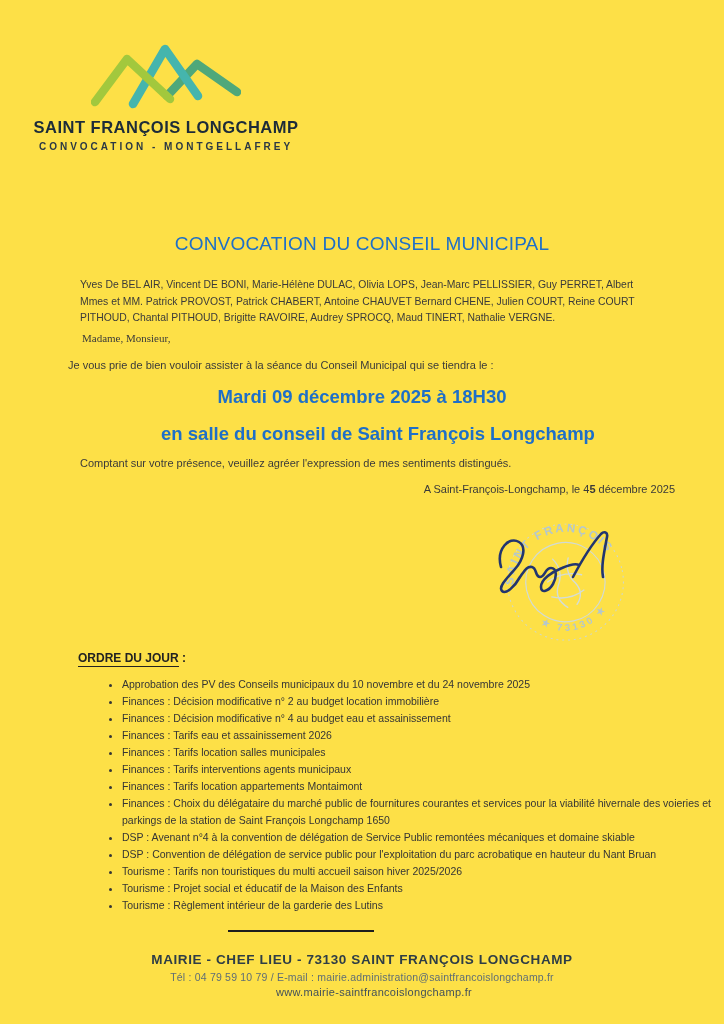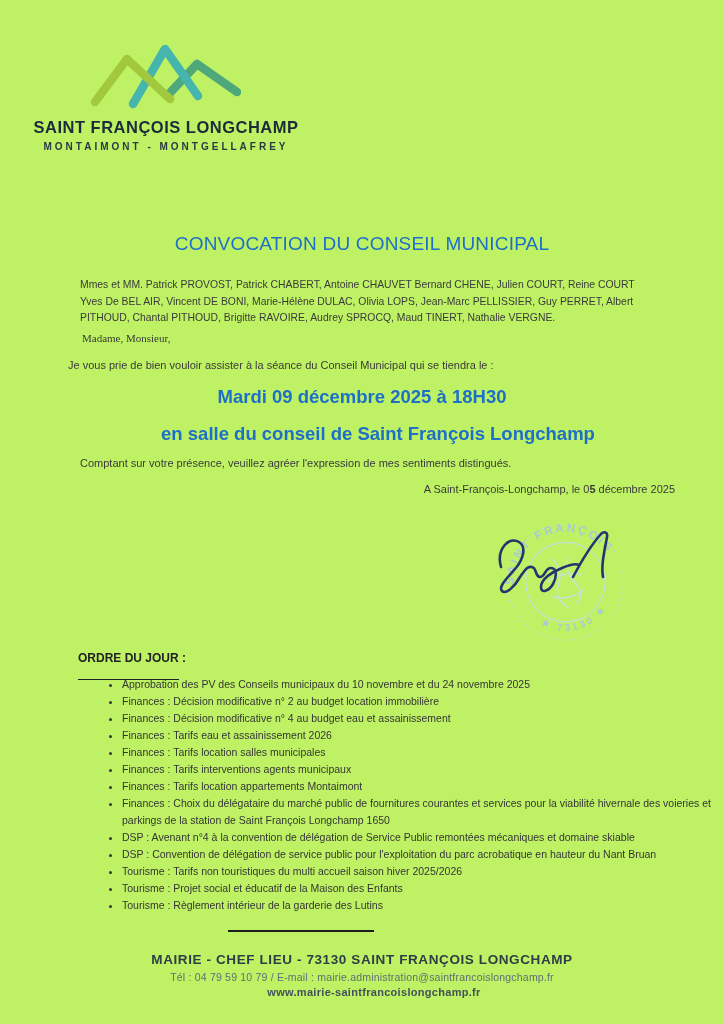--- a/index.html
+++ b/index.html
@@ -1,19 +1,19 @@
 <!DOCTYPE html>
 <html lang="fr"><head>
 <meta charset="utf-8">
 <style>
   html,body{margin:0;padding:0;background:#ffffff;}
   .page{
     position:relative;
     width:724px;height:1024px;
-    background:#bef264;
+    background:#fde047;
     font-family:"Liberation Sans","DejaVu Sans",sans-serif;
     color:#333;
     overflow:hidden;
   }
   
   .logo-block{position:absolute;left:28px;top:44px;width:276px;text-align:center;}
   .logo-block svg{display:block;margin:0 auto;}
   .logo-title{font-size:16.5px;font-weight:600;color:#1c2b39;letter-spacing:.5px;margin-top:2px;white-space:nowrap;}
   .logo-sub{font-size:10px;font-weight:bold;color:#2b3844;letter-spacing:3px;margin-top:4px;white-space:nowrap;}
   
@@ -29,64 +29,64 @@
     font-size:18.5px;font-weight:bold;color:#1e6fc8;}
   .closing{position:absolute;left:80px;top:457px;font-size:11px;color:#3a3a3a;}
   .dateline{position:absolute;right:49px;top:483px;font-size:11px;color:#3a3a3a;text-align:right;}
   .dateline .bd{font-weight:bold;}
   
   .stamp{position:absolute;left:484px;top:503px;width:160px;height:145px;opacity:.85;
     transform:rotate(-12deg);}
   .signature{position:absolute;left:486px;top:527px;width:134px;height:78px;}
   
   .agenda-heading{position:absolute;left:78px;top:651px;font-size:12px;font-weight:bold;color:#222;}
-  .agenda-heading .u{border-bottom:1.6px solid #222;padding-bottom:14px;}
+  .agenda-heading .u{border-bottom:1.6px solid #222;padding-bottom:1px;}
   .agenda{position:absolute;left:80px;top:676px;width:606px;margin:0;
     padding:0 0 0 42px;font-size:10.5px;color:#353535;line-height:17px;}
   .agenda li{white-space:nowrap;}
   .agenda li.wrap{white-space:normal;}
   
   .footer-sep{position:absolute;left:228px;top:930px;width:146px;border-top:2px solid #1d1d1d;}
   .footer{position:absolute;left:0;top:916px;width:100%;text-align:center;margin-top:36px;}
   .footer-l1{font-size:13.5px;font-weight:bold;color:#2e3d46;letter-spacing:.6px;}
   .footer-l2{font-size:10.5px;color:#5f6e75;margin-top:4px;letter-spacing:.2px;}
-  .footer-l3{font-size:11px;font-weight:bold;color:#42505a;margin-top:3px;letter-spacing:.3px;padding-left:24px;}
+  .footer-l3{font-size:11px;font-weight:normal;color:#42505a;margin-top:3px;letter-spacing:.3px;padding-left:24px;}
 </style>
 </head>
 <body>
 
 <div class="page">
 
   <div class="logo-block">
     <svg width="150" height="72" viewBox="0 0 150 72">
       <polyline points="76,52 106,20 146,48" fill="none" stroke="#4fa87a" stroke-width="8.5" stroke-linecap="round" stroke-linejoin="round"></polyline>
       <polyline points="42,60 74,5 107,52" fill="none" stroke="#45b5ad" stroke-width="8.5" stroke-linecap="round" stroke-linejoin="round"></polyline>
       <polyline points="4,58 36,15 79,55" fill="none" stroke="#a2c83d" stroke-width="8.5" stroke-linecap="round" stroke-linejoin="round"></polyline>
     </svg>
     <div class="logo-title">SAINT FRANÇOIS LONGCHAMP</div>
-    <div class="logo-sub">MONTAIMONT - MONTGELLAFREY</div>
+    <div class="logo-sub">CONVOCATION - MONTGELLAFREY</div>
   </div>
 
   <div class="doc-title">CONVOCATION DU CONSEIL MUNICIPAL</div>
 
   <div class="recipients">
+    <div>Yves De BEL AIR, Vincent DE BONI, Marie-Hélène DULAC, Olivia LOPS, Jean-Marc PELLISSIER, Guy PERRET, Albert</div>
     <div>Mmes et MM. Patrick PROVOST, Patrick CHABERT, Antoine CHAUVET Bernard CHENE, Julien COURT, Reine COURT</div>
-    <div>Yves De BEL AIR, Vincent DE BONI, Marie-Hélène DULAC, Olivia LOPS, Jean-Marc PELLISSIER, Guy PERRET, Albert</div>
     <div>PITHOUD, Chantal PITHOUD, Brigitte RAVOIRE, Audrey SPROCQ, Maud TINERT, Nathalie VERGNE.</div>
   </div>
 
   <div class="salutation">Madame, Monsieur,</div>
   <div class="intro">Je vous prie de bien vouloir assister à la séance du Conseil Municipal qui se tiendra le :</div>
 
   <div class="meet-when">Mardi 09 décembre 2025 à 18H30</div>
   <div class="meet-where">en salle du conseil de Saint François Longchamp</div>
 
   <div class="closing">Comptant sur votre présence, veuillez agréer l'expression de mes sentiments distingués.</div>
 
-  <div class="dateline"><span>A Saint-François-Longchamp, le 0</span><span class="bd">5</span><span> décembre 2025</span></div>
+  <div class="dateline"><span>A Saint-François-Longchamp, le 4</span><span class="bd">5</span><span> décembre 2025</span></div>
 
   <svg class="stamp" viewBox="0 0 160 150">
     <defs>
       <path id="arcT" d="M26,84 A54,54 0 0 1 134,84"></path>
       <path id="arcB" d="M34,102 A50,50 0 0 0 126,102"></path>
     </defs>
     <circle cx="80" cy="82" r="60" fill="none" stroke="#c3d6ee" stroke-width="1" stroke-dasharray="2 4"></circle>
     <circle cx="80" cy="82" r="41" fill="none" stroke="#c9daf0" stroke-width="1.2"></circle>
     <path d="M72,56 q9,14 0,28 q-7,13 5,24 M88,58 q-7,15 2,27 q7,12 -3,22 M62,78 q18,-8 36,0 M63,94 q17,8 34,0" fill="none" stroke="#ccdcf1" stroke-width="1.4" stroke-linecap="round"></path>
     <text font-size="12" font-weight="bold" letter-spacing="2.5" fill="#a8c3e4" font-family="Liberation Sans, sans-serif">

